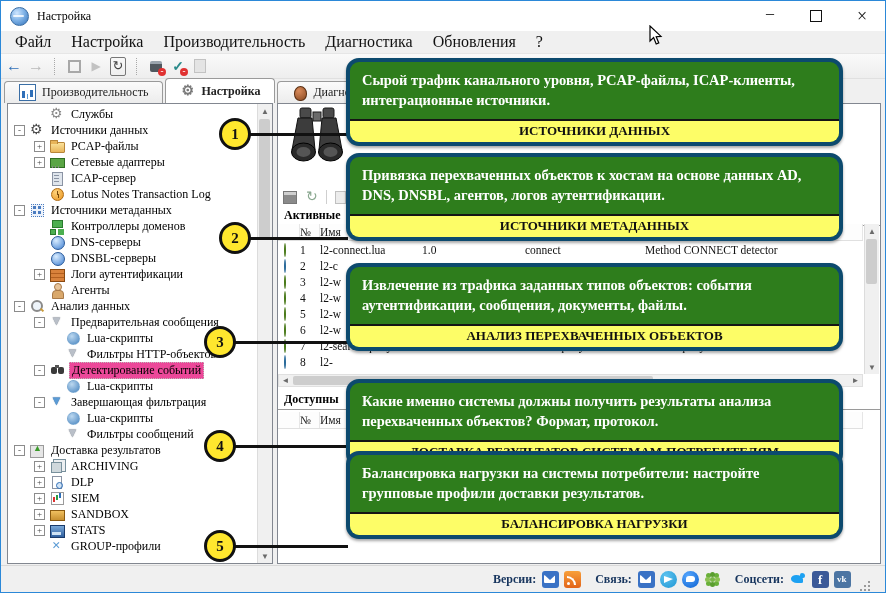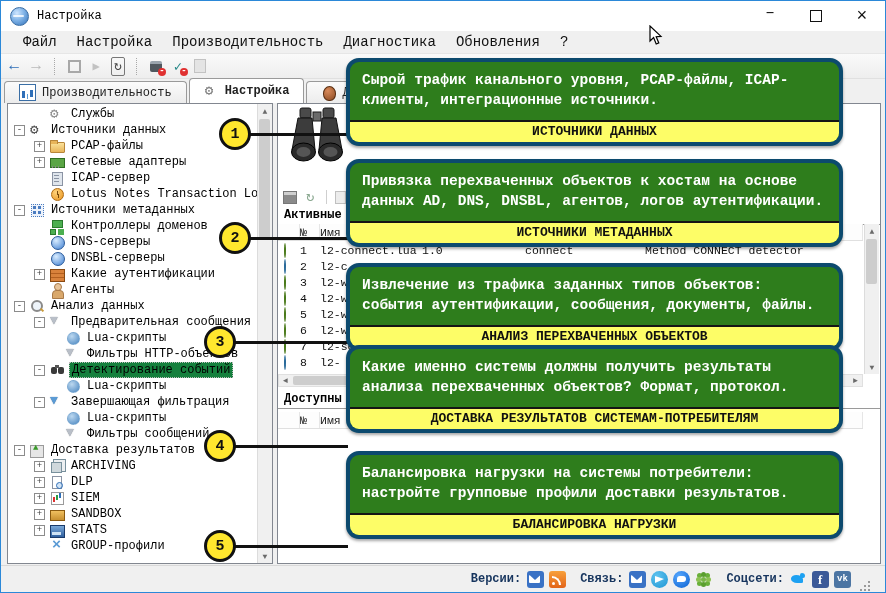--- a/index.html
+++ b/index.html
@@ -1,34 +1,34 @@
 <!DOCTYPE html>
 <html><head>
 <meta charset="utf-8">
 <style>
   html,body{margin:0;padding:0;background:#fff;}
   #app{position:relative;width:884px;height:591px;border:1px solid #2b88d8;
-       font-family:Liberation Mono, monospace;background:#f0f0f0;overflow:hidden;}
+       font-family:Liberation Serif, serif;background:#f0f0f0;overflow:hidden;}
 
   
   .titlebar{height:30px;background:#ffffff;display:flex;align-items:center;}
   .win-icon{width:17px;height:17px;margin:0 8px 0 9px;border-radius:50%;
     background:radial-gradient(circle at 35% 30%,#cfe6ff 0%,#7fb2e6 45%,#2f6fb8 100%);
     border:1px solid #3a6ea5;position:relative;flex:none;}
   .win-icon::after{content:"";position:absolute;left:2px;top:7px;width:11px;height:2px;background:rgba(255,255,255,.8);border-radius:2px;}
   .title{font-size:12px;color:#000;}
   .win-btns{margin-left:auto;display:flex;height:30px;}
   .wbtn{width:46px;height:30px;display:flex;align-items:center;justify-content:center;
         font-size:14px;color:#111;cursor:default;}
   .wbtn-min::before{content:"–";font-size:16px;margin-top:-6px;}
   .wbtn-max::before{content:"";width:10px;height:10px;border:1px solid #111;display:block;}
   .wbtn-close::before{content:"×";font-size:18px;}
 
   
-  .menubar{height:22px;background:#f0f0f0;display:flex;align-items:center;padding-left:12px;font-size:14px;}
+  .menubar{height:22px;background:#f0f0f0;display:flex;align-items:center;padding-left:4px;font-size:16px;}
   .menu-item{padding:2px 10px;color:#111;}
 
   
   .toolbar{height:24px;background:linear-gradient(#fafafa,#eeeeee);display:flex;align-items:center;
            border-top:1px solid #e6e6e6;border-bottom:1px solid #e0e0e0;padding-left:4px;gap:4px;}
   .tb-sep{width:1px;height:17px;border-left:1px dotted #a8a8a8;margin:0 5px;}
   .tbi{width:18px;height:18px;display:flex;align-items:center;justify-content:center;position:relative;font-size:13px;}
   .tbi.back-arrow-icon::before{content:"←";color:#2f6fb8;font-weight:bold;font-size:16px;}
   .tbi.forward-arrow-icon::before{content:"→";color:#b9b9b9;font-weight:bold;font-size:16px;}
   .tbi.stop-icon::before{content:"";width:9px;height:9px;border:2px solid #a8a8a8;display:block;}
@@ -51,21 +51,21 @@
      box-shadow:4px 2px 0 -1px #5b9bd5,8px -1px 0 0 #2f6fb8;}
   .gear-icon::before{content:"⚙";color:#7a7a7a;font-size:14px;position:absolute;left:1px;top:-2px;}
   .bug-icon::before{content:"";position:absolute;left:2px;top:1px;width:11px;height:13px;border-radius:50% 50% 45% 45%;
      background:radial-gradient(circle at 35% 30%,#d98a5a,#8a4a22);border:1px solid #5a2f12;}
 
   
   .tree-panel{position:absolute;left:6px;top:102px;width:264px;height:459px;background:#fff;
               border:1px solid #828790;overflow:hidden;}
   .tree{position:absolute;left:0;top:2px;right:14px;bottom:0;overflow:hidden;}
   .trow-tree{display:flex;align-items:center;height:16px;font-size:12px;color:#000;white-space:nowrap;}
-  .trow-tree.selected .tlabel{background:#15803d;border:1px dotted #bdbdbd;}
+  .trow-tree.selected .tlabel{background:#ec4899;border:1px dotted #bdbdbd;}
   .trow-tree.d0{padding-left:6px;} .trow-tree.d1{padding-left:26px;} .trow-tree.d2{padding-left:42px;}
   .exp{width:9px;height:9px;border:1px solid #8c8c8c;background:#fff;flex:none;margin-right:5px;
        font-size:9px;line-height:8px;text-align:center;color:#444;}
   .exp-sp{width:16px;flex:none;}
   .tlabel{padding:0 2px;}
   .ti{width:15px;height:15px;flex:none;margin-right:4px;position:relative;display:inline-block;}
   .ti::before,.ti::after{position:absolute;}
   .ti-services::before{content:"⚙";color:#8a8a8a;font-size:14px;left:0;top:-2px;}
   .ti-data-sources::before{content:"⚙";color:#4a4a4a;font-size:14px;left:0;top:-2px;}
   .ti-pcap-files::before{content:"";left:0;top:3px;width:13px;height:9px;background:linear-gradient(#fbe29a,#e8b55a);border:1px solid #b8863a;border-radius:1px;}
@@ -157,21 +157,21 @@
   .anno-line.p4{left:218px;top:544px;width:129px;}
   .anno-circle{position:absolute;width:26px;height:26px;border-radius:50%;background:#ffe72e;border:3px solid #111;
       z-index:42;display:flex;align-items:center;justify-content:center;font-weight:bold;font-size:15px;color:#111;}
   .anno-circle.p0{left:218px;top:117px;}
   .anno-circle.p1{left:218px;top:221px;}
   .anno-circle.p2{left:203px;top:325px;}
   .anno-circle.p3{left:203px;top:429px;}
   .anno-circle.p4{left:203px;top:529px;}
   .callout{position:absolute;left:345px;width:489px;height:80px;background:#2e7d1c;border:4px solid #0c4a6e;
       border-radius:13px;overflow:hidden;z-index:40;display:flex;flex-direction:column;box-shadow:0 2px 3px rgba(0,0,0,.35);}
-  .callout.p0{top:57px;} .callout.p1{top:158px;} .callout.p2{top:262px;} .callout.p3{top:344px;} .callout.p4{top:450px;}
+  .callout.p0{top:57px;} .callout.p1{top:152px;} .callout.p2{top:262px;} .callout.p3{top:378px;} .callout.p4{top:450px;}
   .callout-text{flex:1;color:#fff;font-weight:bold;font-size:14.5px;line-height:1.38;padding:8px 12px 2px;}
   .callout-footer{background:#fdfd67;color:#111;font-weight:bold;font-size:13px;text-align:center;
       padding:2px 0 3px;border-top:2px solid #151515;}
 
   
   .statusbar{position:absolute;left:0;right:0;bottom:0;height:26px;background:#f0f0f0;border-top:1px solid #d8d8d8;
       display:flex;align-items:center;justify-content:flex-end;gap:6px;padding-right:14px;font-size:12px;}
   .sb-label{font-weight:bold;color:#17355e;margin-left:8px;}
   .si{width:17px;height:17px;position:relative;flex:none;}
   .si.email-icon{background:#3a72c5;border-radius:3px;}
@@ -300,21 +300,21 @@
           <span class="tlabel">DNS-серверы</span>
         </div>
         <div class="trow-tree d1">
           <span class="exp-sp"></span>
           <span class="ti ti-dnsbl-server"></span>
           <span class="tlabel">DNSBL-серверы</span>
         </div>
         <div class="trow-tree d1">
           <span class="exp">+</span>
           <span class="ti ti-auth-logs"></span>
-          <span class="tlabel">Какие аутентификации</span>
+          <span class="tlabel">Логи аутентификации</span>
         </div>
         <div class="trow-tree d1">
           <span class="exp-sp"></span>
           <span class="ti ti-agents"></span>
           <span class="tlabel">Агенты</span>
         </div>
         <div class="trow-tree d0">
           <span class="exp">-</span>
           <span class="ti ti-data-analysis"></span>
           <span class="tlabel">Анализ данных</span>

